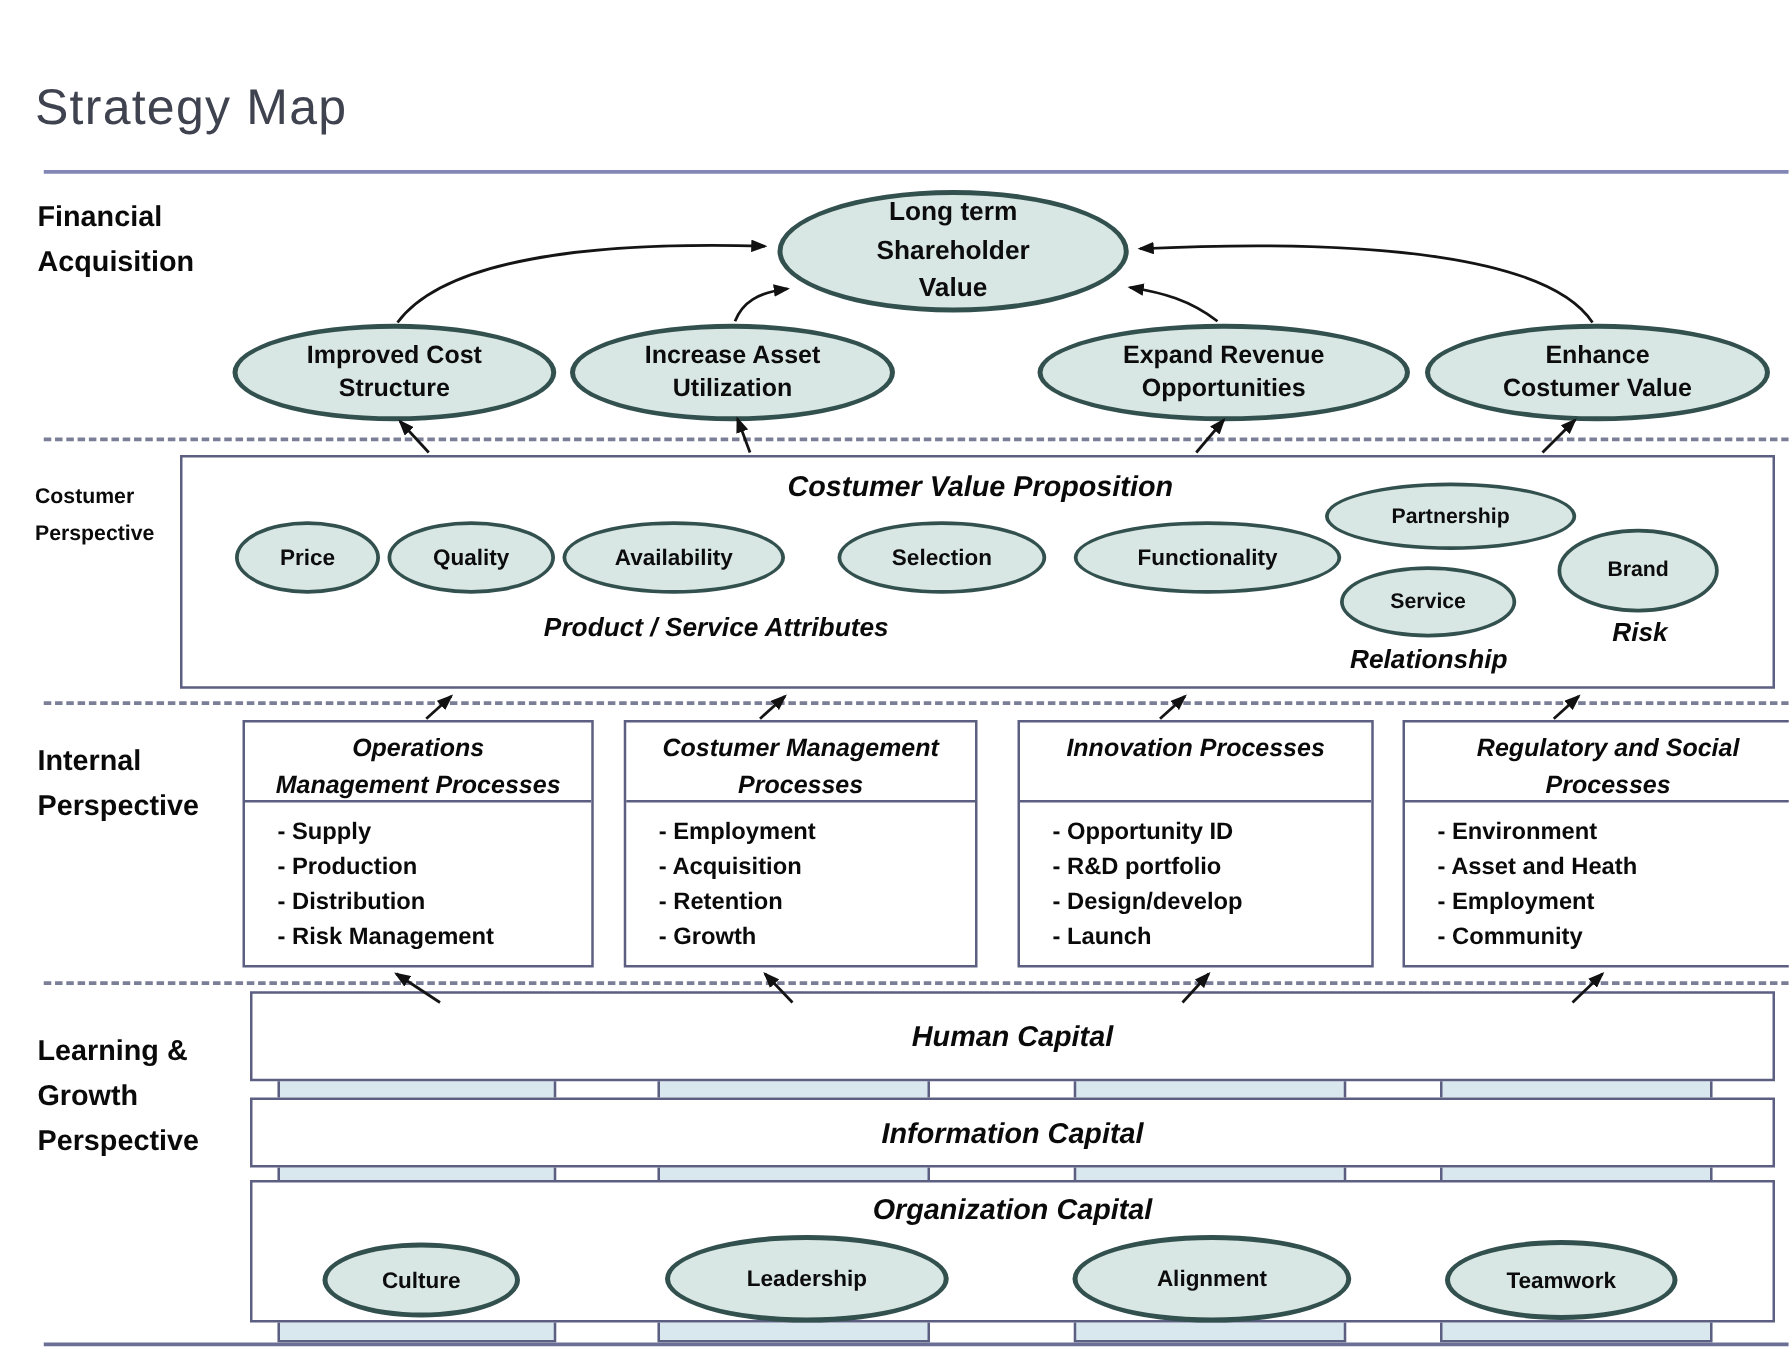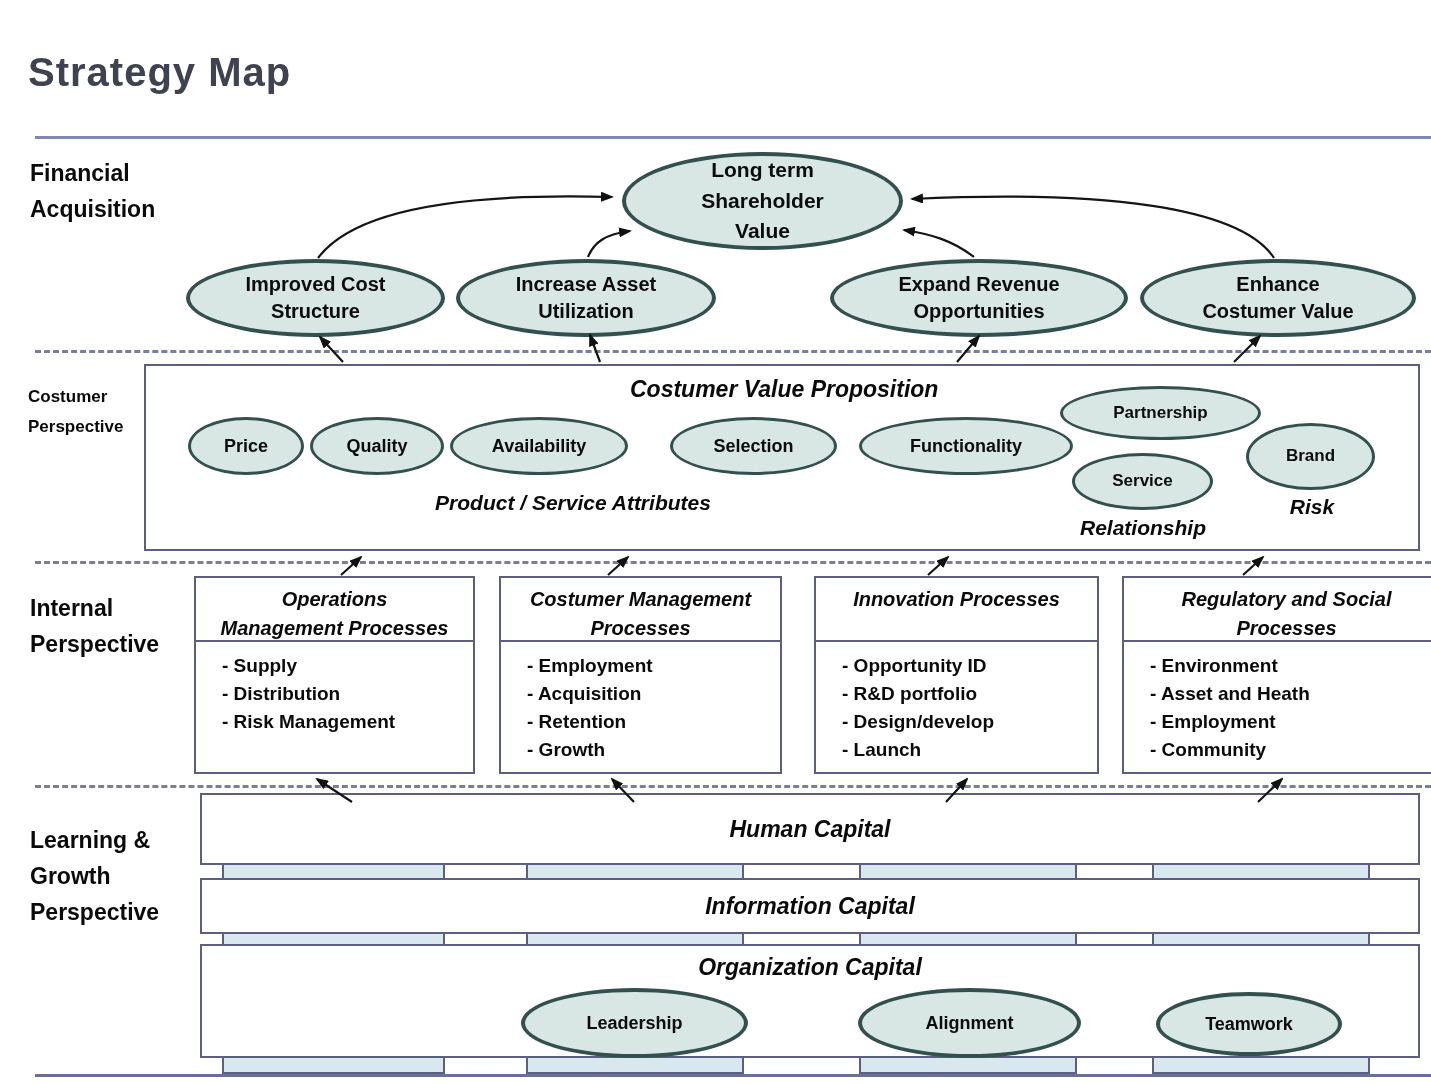--- a/index.html
+++ b/index.html
@@ -8,21 +8,21 @@
     --frame-border:#5c5f82;
     --column-fill:#d9e8ee;
     --accent-line:#8287b5;
     --title-text:#3f434f;
   }
   *{box-sizing:border-box;margin:0;padding:0}
   html,body{width:1431px;height:1084px;background:#ffffff;overflow:hidden;
     font-family:"Liberation Sans", sans-serif;}
   .page{position:relative;width:1431px;height:1084px;background:#ffffff}
 
-  .page-title{position:absolute;left:28px;top:50px;font-size:40px;font-weight:bold;
+  .page-title{position:absolute;left:28px;top:64px;font-size:40px;font-weight:normal;
     color:var(--title-text);letter-spacing:1px}
   .accent{position:absolute;height:3px;background:var(--accent-line)}
 
   .side-label{position:absolute;font-weight:bold;color:#0a0a0a;white-space:pre-line;z-index:3}
 
   .dash{position:absolute;left:35px;width:1396px;height:0;border-top:3px dashed #7a7e96;z-index:2}
 
   .node{position:absolute;border-radius:50%;background:var(--node-fill);
     border:3px solid var(--node-border);display:flex;align-items:center;justify-content:center;
     text-align:center;font-weight:bold;color:#0c0c0c;white-space:pre-line;z-index:3;line-height:1.35}
@@ -105,20 +105,21 @@
 
   <div class="group-label" style="left:373px;top:491px;width:400px">Product / Service Attributes</div>
   <div class="group-label" style="left:1043px;top:516px;width:200px">Relationship</div>
   <div class="group-label" style="left:1237px;top:495px;width:150px">Risk</div>
 
   <div class="pbox" style="left:194px;width:281px">
     <div class="pbox-head">Operations
 Management Processes</div>
     <div class="pbox-items">
       <div class="pitem">- Supply</div>
+      <div class="pitem">- Production</div>
       <div class="pitem">- Distribution</div>
       <div class="pitem">- Risk Management</div>
     </div>
   </div>
   <div class="pbox" style="left:499px;width:283px">
     <div class="pbox-head">Costumer Management
 Processes</div>
     <div class="pbox-items">
       <div class="pitem">- Employment</div>
       <div class="pitem">- Acquisition</div>
@@ -154,21 +155,22 @@
   <div class="lbar" style="top:793px;height:72px">
     <div class="lbar-title">Human Capital</div>
   </div>
   <div class="lbar" style="top:878px;height:56px">
     <div class="lbar-title">Information Capital</div>
   </div>
   <div class="lbar org" style="top:944px;height:114px">
     <div class="lbar-title">Organization Capital</div>
   </div>
 
-  <div class="node org" style="left:521px;top:988px;width:227px;height:70px">Leadership</div>
+  <div class="node org" style="left:258px;top:994px;width:158px;height:60px">Culture</div>
+  <div class="node org" style="left:532px;top:988px;width:227px;height:70px">Leadership</div>
   <div class="node org" style="left:858px;top:988px;width:223px;height:70px">Alignment</div>
   <div class="node org" style="left:1156px;top:992px;width:186px;height:64px">Teamwork</div>
 
   <div class="accent" style="left:35px;top:1074px;width:1396px;background:#6b6f94"></div>
 
   <svg class="arrows" width="1431" height="1084" viewBox="0 0 1431 1084">
     <defs>
       <marker id="ah" markerWidth="13" markerHeight="10" refX="11" refY="5" orient="auto" markerUnits="userSpaceOnUse">
         <path d="M0,0 L13,5 L0,10 z" fill="#111111"></path>
       </marker>

